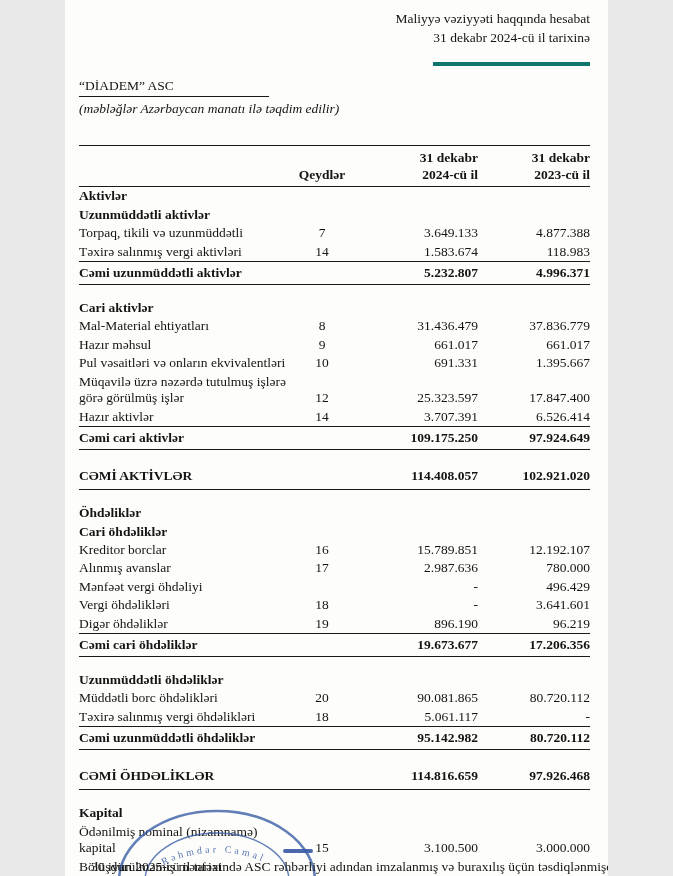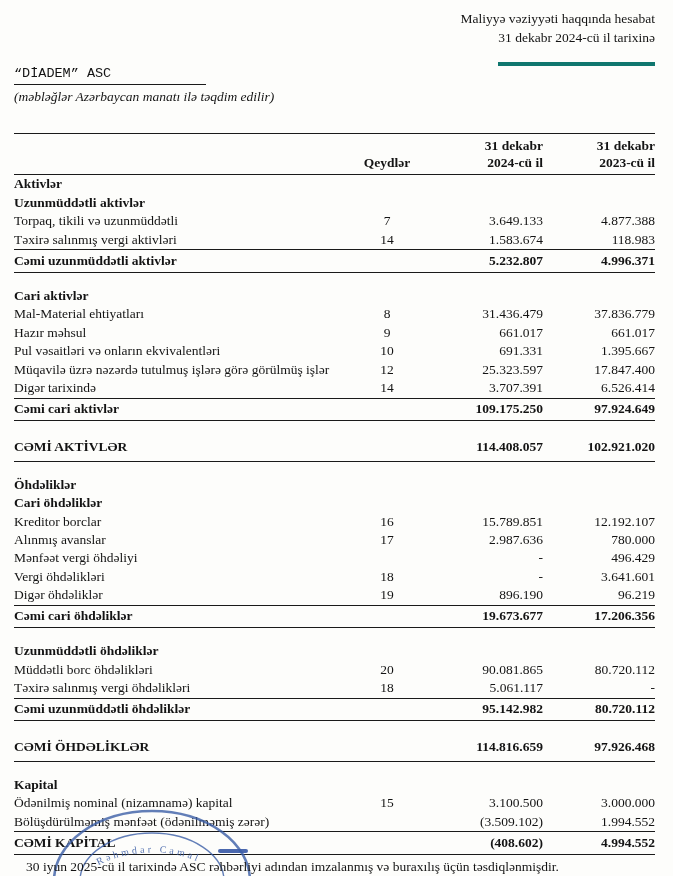--- a/index.html
+++ b/index.html
@@ -1,26 +1,26 @@
 <!DOCTYPE html>
 <html><head>
 <meta charset="utf-8">
 <style>
   * { margin:0; padding:0; box-sizing:border-box; }
   html,body { background:#e9e9e9; }
   .page {
-    width:673px; height:876px; margin:0 auto; position:relative; overflow:hidden;
+    width:543px; height:876px; margin:0 auto; position:relative; overflow:hidden;
     background:#fdfdfb; color:#141414;
     font-family:"Liberation Serif","DejaVu Serif",serif;
     font-size:13.5px; line-height:1.22;
     padding:10px 18px 0 14px;
   }
   .header-right { text-align:right; line-height:1.4; }
   .title2 { display:inline-block; border-bottom:4px solid #0f766e; padding-bottom:14px; }
-  .company-line { margin-top:0;font-family:Liberation Mono, monospace; }
+  .company-line { margin-top:12px; }
   .company { display:inline-block; border-bottom:1px solid #1a1a1a; padding:0 95px 2px 0; }
   .currency-note { font-style:italic; margin-top:4px; }
 
   .table { margin-top:27px; }
   .grid { display:grid; grid-template-columns:1fr 72px 120px 112px; align-items:end; }
   .thead { border-top:1.5px solid #1a1a1a; border-bottom:1.3px solid #1a1a1a;
            font-weight:bold; padding:4px 0 3px; }
   .thead .vhead { text-align:right; line-height:1.25; }
   .thead .notehead { text-align:center; }
 
@@ -122,21 +122,21 @@
           <div class="cell v2024">691.331</div>
           <div class="cell v2023">1.395.667</div>
         </div>
         <div class="grid row item">
           <div class="cell label">Müqavilə üzrə nəzərdə tutulmuş işlərə görə görülmüş işlər</div>
           <div class="cell note">12</div>
           <div class="cell v2024">25.323.597</div>
           <div class="cell v2023">17.847.400</div>
         </div>
         <div class="grid row item">
-          <div class="cell label">Digər tarixində</div>
+          <div class="cell label">Hazır aktivlər</div>
           <div class="cell note">14</div>
           <div class="cell v2024">3.707.391</div>
           <div class="cell v2023">6.526.414</div>
         </div>
         <div class="grid row total">
           <div class="cell label">Cəmi cari aktivlər</div>
           <div class="cell note"></div>
           <div class="cell v2024">109.175.250</div>
           <div class="cell v2023">97.924.649</div>
         </div>

